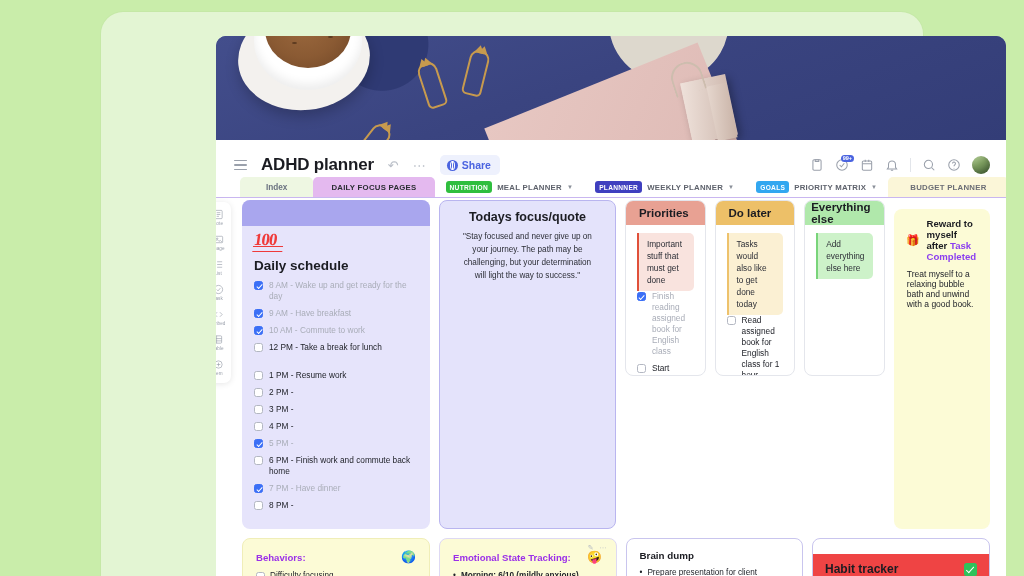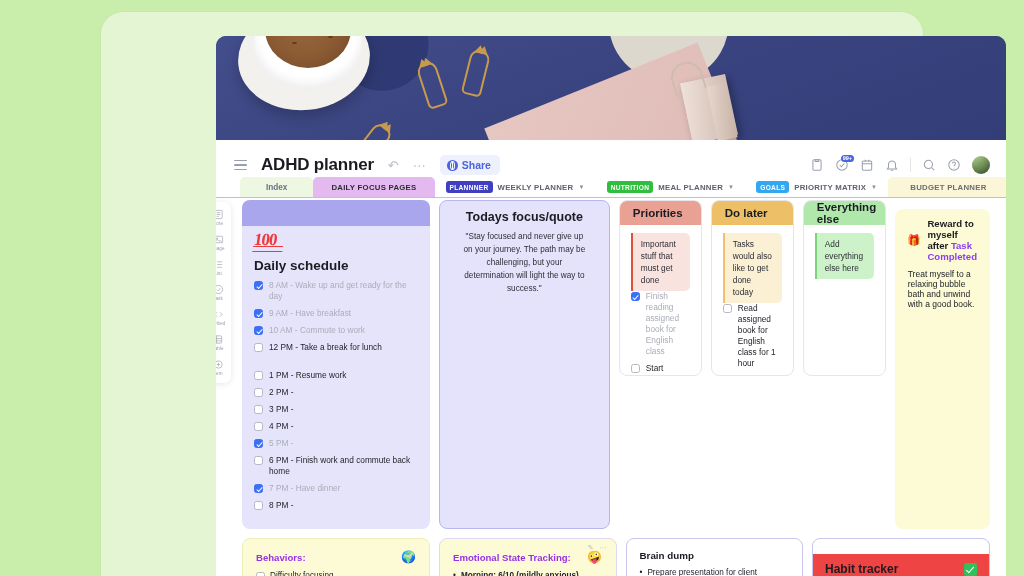--- a/index.html
+++ b/index.html
@@ -343,27 +343,27 @@
     </div>
 
     <div class="tabstrip">
       <div class="tab index">
         <span>Index</span>
       </div>
       <div class="tab active">
         <span>DAILY FOCUS PAGES</span>
       </div>
       <div class="tab">
+        <span class="pill" id="p3" style="background: rgb(47, 190, 62);">NUTRITION</span>
+        <span>MEAL PLANNER</span>
+        <span class="caret">▼</span>
+      </div>
+      <div class="tab">
         <span class="pill" id="p2" style="background: rgb(63, 63, 191);">PLANNNER</span>
         <span>WEEKLY PLANNER</span>
-        <span class="caret">▼</span>
-      </div>
-      <div class="tab">
-        <span class="pill" id="p3" style="background: rgb(47, 190, 62);">NUTRITION</span>
-        <span>MEAL PLANNER</span>
         <span class="caret">▼</span>
       </div>
       <div class="tab">
         <span class="pill" id="p4" style="background: rgb(51, 167, 240);">GOALS</span>
         <span>PRIORITY MATRIX</span>
         <span class="caret">▼</span>
       </div>
       <div class="tab" style="background:#fbf6d8;color:#6b6d75;padding:0 22px;">
         <span>BUDGET PLANNER</span>
       </div>
@@ -525,21 +525,21 @@
                   <div id="later-list">
                       <div class="chk-row">
                         <span class="chk"></span>
                         <span class="chk-txt">Read assigned book for English class for 1 hour</span>
                       </div>
                     </div>
                 </div>
               </div>
 
               <div class="card">
-                <div class="card-head" id="eh" style="background: rgb(176, 232, 171);">
+                <div class="card-head" id="eh" style="background: rgb(176, 232, 171); padding-left: 6px;">
                   <div class="card-title">Everything else</div>
                 </div>
                 <div class="card-body">
                   <div class="callout" id="ec" style="background: rgb(205, 242, 201); border-left-color: rgb(121, 212, 122);">Add everything else here</div>
                 </div>
               </div>
             </div>
 
             <div class="reward">
               <div class="reward-head">

